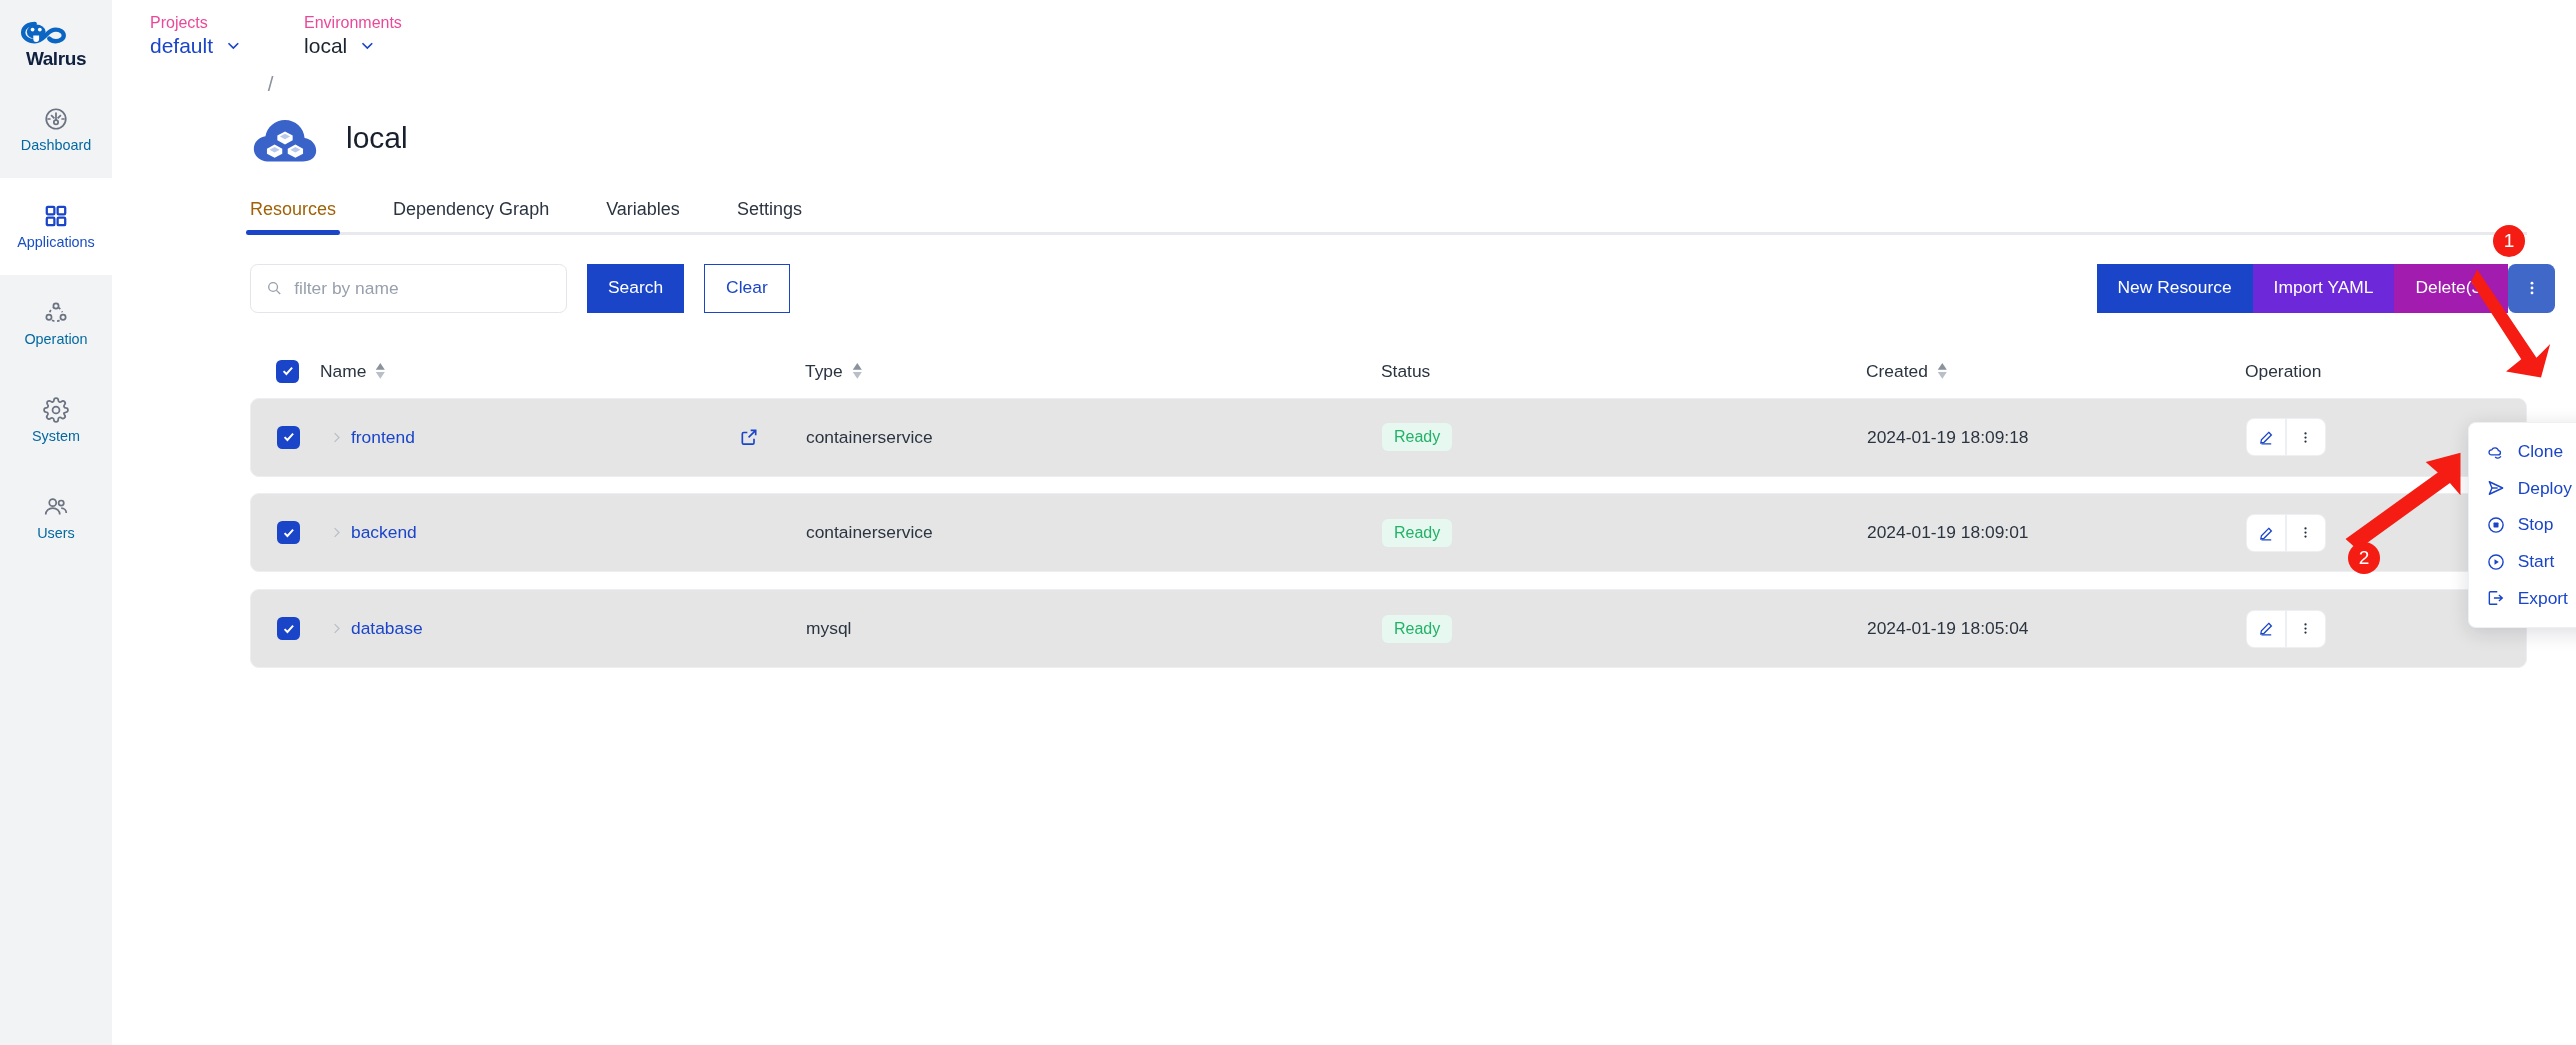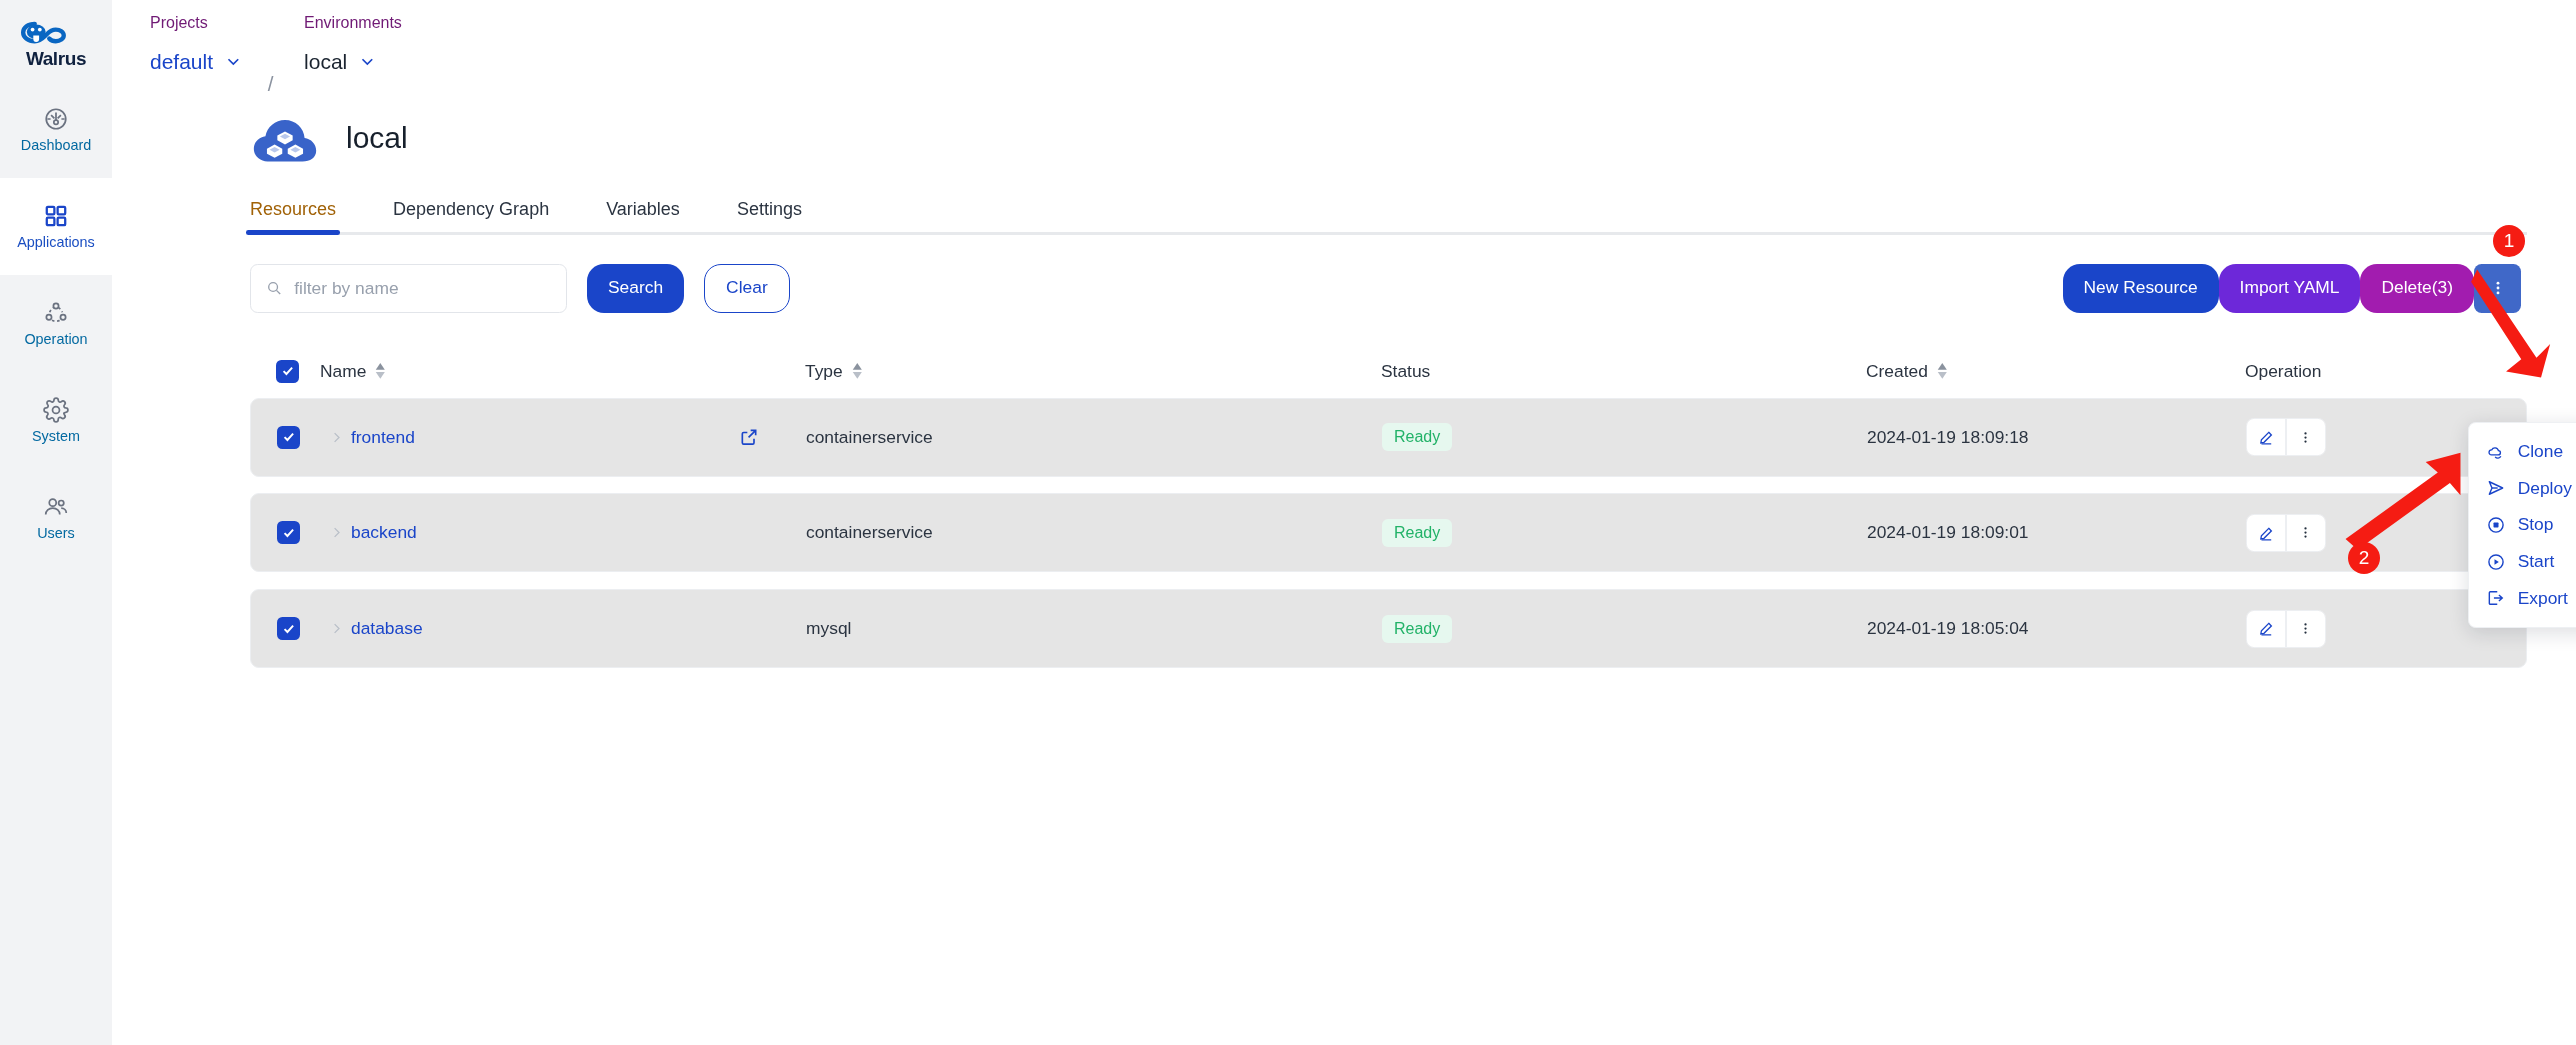--- a/index.html
+++ b/index.html
@@ -33,21 +33,21 @@
   .nav-item .nav-label { font-size: 14.4px; line-height: 1; }
   .nav-item.active { background: #ffffff; color: #1a4ec2; }
   .nav-item.active .nav-label { color: #1a4ec2; }
   .nav-icon { width: 26px; height: 26px; display: block; }
 
   
   .main { flex: 1 1 auto; height: 1045px; position: relative; background:#fff; overflow:hidden; }
 
   .topbar { height: 97px; display: flex; align-items: flex-start; padding: 15px 0 0 38px; gap: 0; }
   .crumb { display: flex; flex-direction: column; }
-  .crumb-label { font-size: 16px; color: #701a75; line-height: 1; margin-bottom: 20px; }
+  .crumb-label { font-size: 16px; color: #ec4899; line-height: 1; margin-bottom: 4px; }
   .crumb-value-row { display: flex; align-items: center; gap: 12px; }
   .crumb-value { font-size: 21px; line-height: 1; }
   .crumb-value.blue { color: #1a45c9; }
   .crumb-value.dark { color: #1b2430; }
   .chev { width: 16.7px; height: 16.7px; }
   .crumb-sep { font-size: 20.5px; color: #8b93a0; margin: 0 26px; align-self: flex-end; padding-bottom: 1.5px; }
   .crumb.env { margin-left: 4.6px; }
 
   .page-head { display: flex; align-items: center; gap: 26px; padding-left: 138px; margin-top: 13.7px; }
   .cloud-icon { width: 70px; height: 55px; }
@@ -58,35 +58,35 @@
   .tab { font-size: 18px; color: #2b3441; padding: 0 0 15px 0; margin-right: 57px; cursor: pointer; position: relative; }
   .tab.active { color: #a16207; }
   .tab.active::after {
     content: ""; position: absolute; left: -3.8px; right: -3.8px; bottom: 0; height: 4.6px;
     background: #1a45c9; border-radius: 2.3px;
   }
   .tabs-rule { position: absolute; left: 138px; right: 49px; bottom: 0; height: 2.3px; background: #e7e9ec; }
 
   
   .toolbar {
-    margin-top: 29px; padding: 0 55px 0 138px;
+    margin-top: 29px; padding: 0 21px 0 138px;
     display: flex; align-items: center; justify-content: space-between;
   }
   .toolbar-left { display: flex; align-items: center; gap: 20px; }
   .search-wrap {
     width: 317px; height: 49px; border: 1.5px solid #e2e5ea; border-radius: 7.6px;
     display: flex; align-items: center; padding: 0 15px; gap: 12px; background:#fff;
   }
   .search-input {
     border: 0; outline: 0; font-size: 17.4px; color: #2b3441; width: 100%;
     font-family: "Liberation Sans", sans-serif; background: transparent;
   }
   .search-input::placeholder { color: #98a0ad; }
 
-  .btn { border: 0; border-radius: 17px; cursor: pointer; font-size: 17.4px;
+  .btn { border: 0; border-radius: 0; cursor: pointer; font-size: 17.4px;
          font-family: "Liberation Sans", sans-serif; height: 49px; padding: 0 21px; line-height: 1; }
   .btn-primary { background: #1a45c9; color: #fff; }
   .btn-outline { background: #fff; color: #1a45c9; border: 1.5px solid #1a45c9; }
   .btn-green { background: #6d28d9; color: #fff; }
   .btn-orange { background: #a21caf; color: #fff; }
   .btn-kebab {
     background: #4068c8; color: #fff; width: 47px; padding: 0;
     display: flex; align-items: center; justify-content: center; border-radius: 7.6px;
   }
   .toolbar-right { display: flex; align-items: center; position: relative; }

